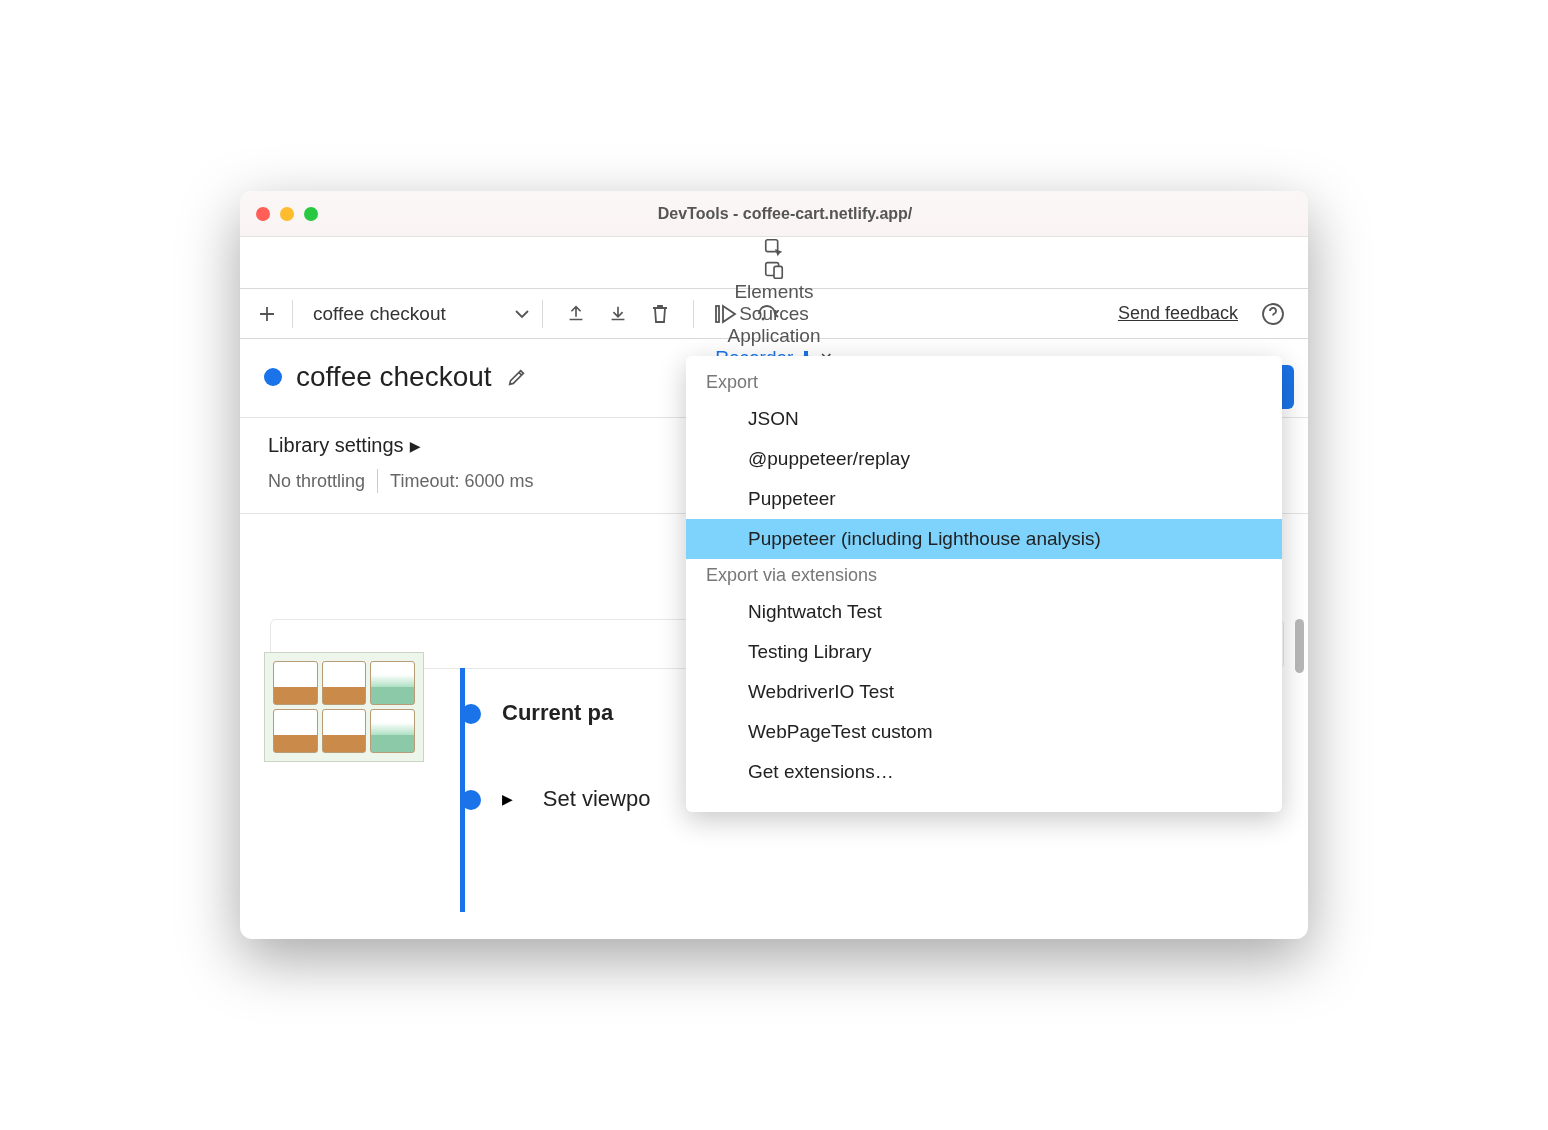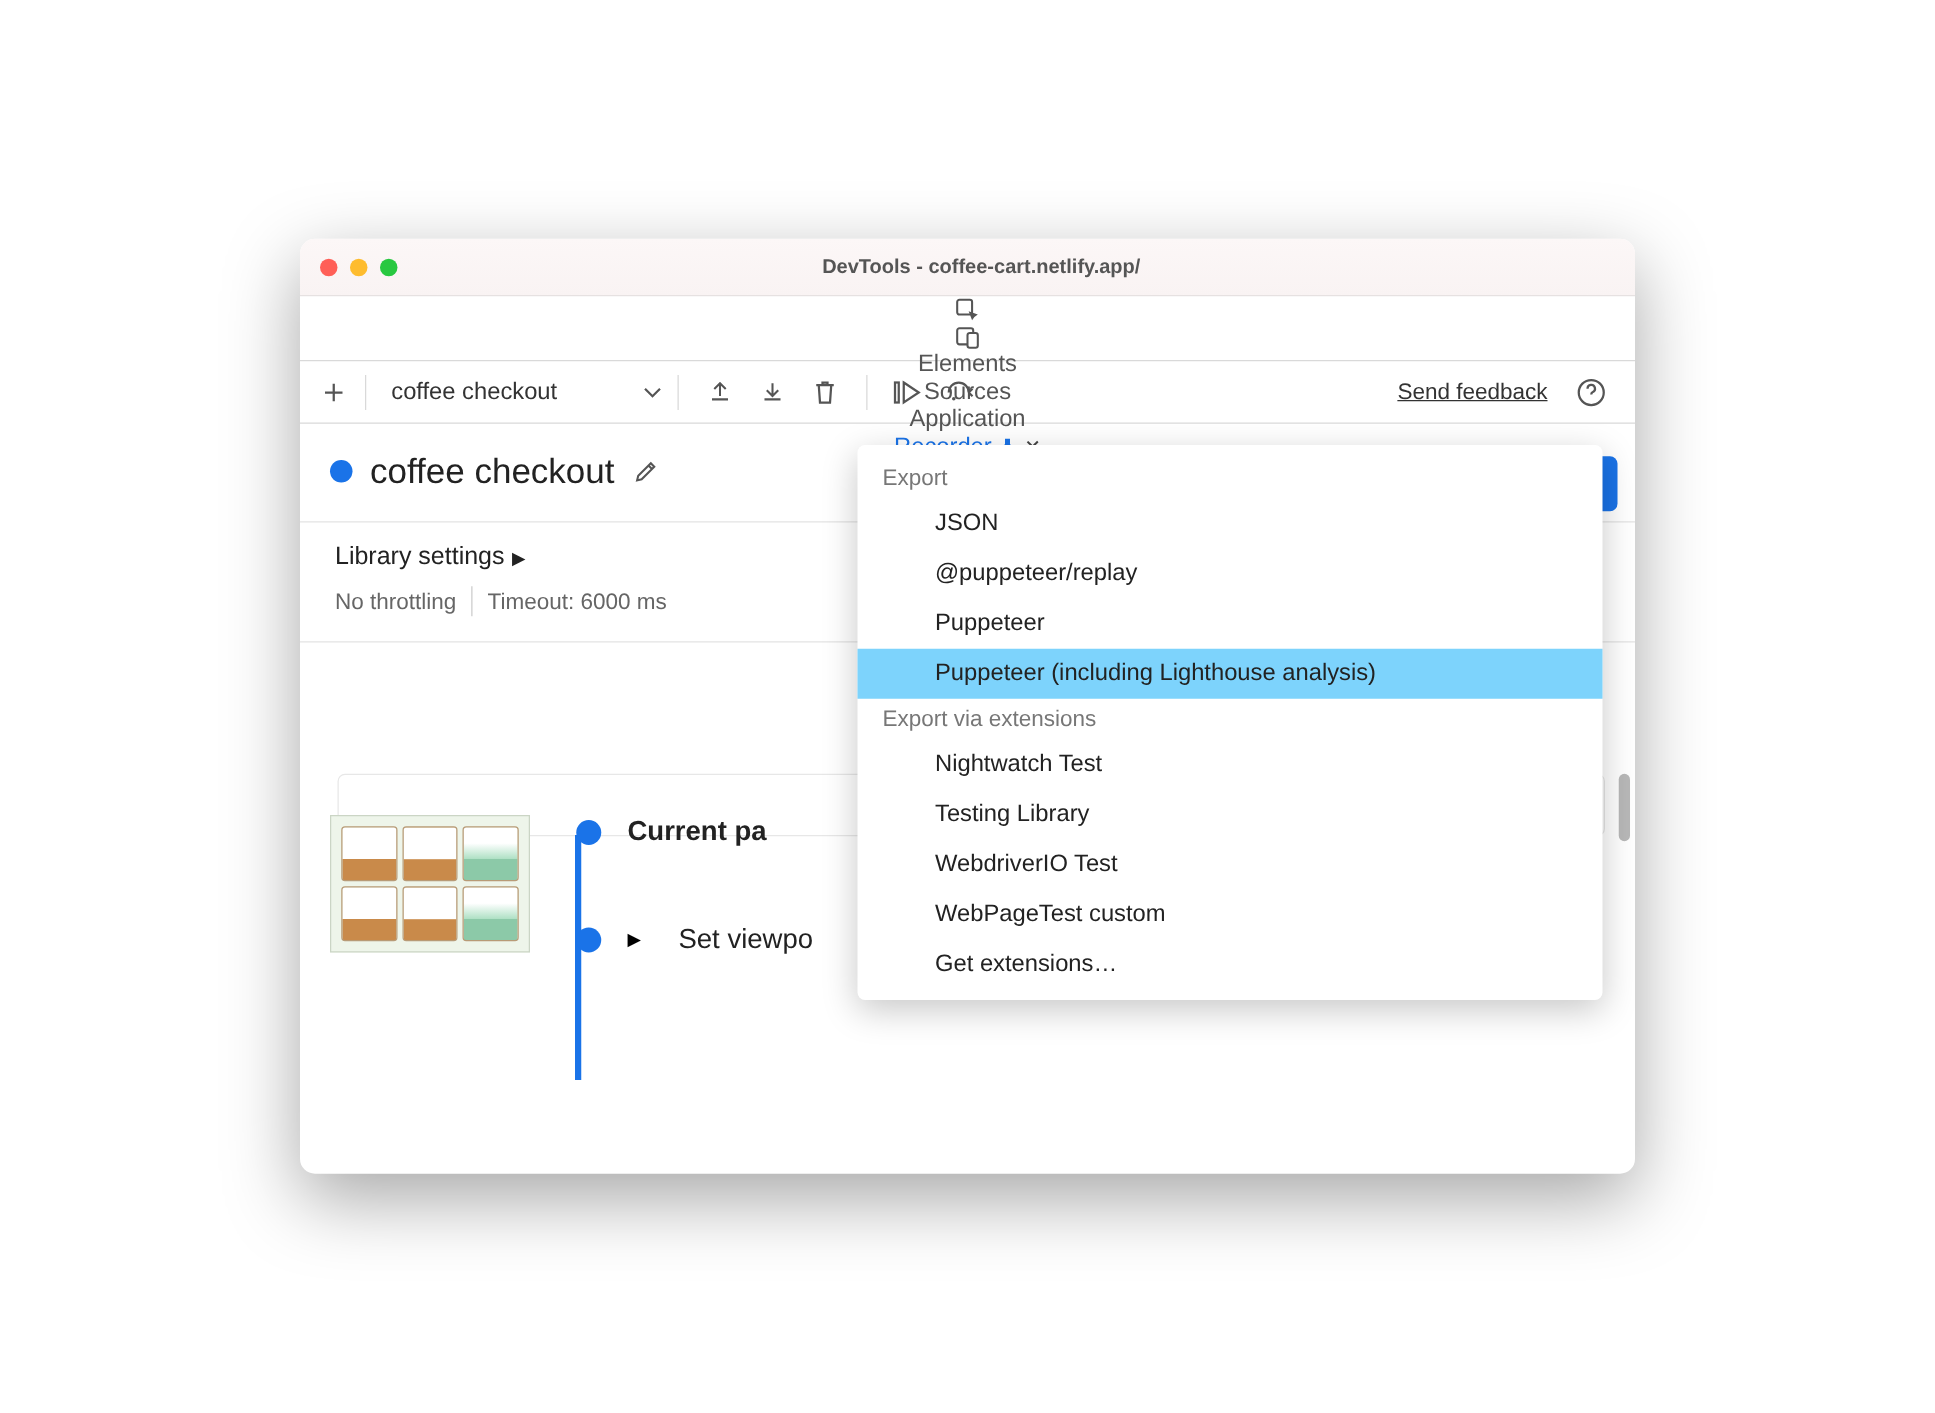--- a/index.html
+++ b/index.html
@@ -87,36 +87,36 @@
     width:160px; height:110px; background:#eef5ea;
     border:1px solid #cbd5c5;
     display:grid; grid-template-columns:1fr 1fr 1fr; grid-template-rows:1fr 1fr; gap:4px; padding:8px;
   }
   .thumb .cup { border:1px solid #b89b77; border-radius:3px; background:linear-gradient(to top,#c98a4a 40%, #fff 40%);}
   .thumb .cup.g { background:linear-gradient(to top,#8cc9a8 40%, #aee0c4 40%, #fff 70%);}
   .timeline { position:relative; padding-left: 10px; margin-left:10px;}
   .timeline::before {
     content:""; position:absolute; left:8px; top:16px; bottom:-40px; width:5px; background:#1a73e8;
   }
-  .step { display:flex; align-items:center; gap:20px; margin-bottom:60px; position:relative;}
+  .step { display:flex; align-items:center; gap:20px; margin-bottom:60px; position:relative;margin-top:48px;}
   .step::before {
     content:""; width:20px; height:20px; background:#1a73e8; border-radius:50%; position:absolute; left:-1px; top:4px;
   }
   .step-label { font-size:22px; color:#222; margin-left:40px; font-weight:600;}
   .step2-label { font-weight:400; }
   .step2 .caret { margin-left:40px; margin-right:-30px; font-size:14px;}
   .menu {
     position:absolute;
     left: 446px;
     top: 17px;
     width: 596px;
     background:#fff;
     border-radius:6px;
     box-shadow: 0 8px 28px rgba(0,0,0,0.22);
-    padding: 10px 0 8px 0;
+    padding: 10px 0 20px 0;
     z-index: 100;
     font-size:19px;
     color:#222;
   }
   .menu-section-label { color:#777; padding:6px 20px; font-size:18px;}
   .menu-item { padding: 9px 20px 9px 62px; cursor:pointer;}
   .menu-item.hover { background:#7dd3fc;}
   .peek-btn {
     position:absolute; right:14px; top:26px; width:22px; height:44px;
     background:#1a73e8; border-radius:0 6px 6px 0;

